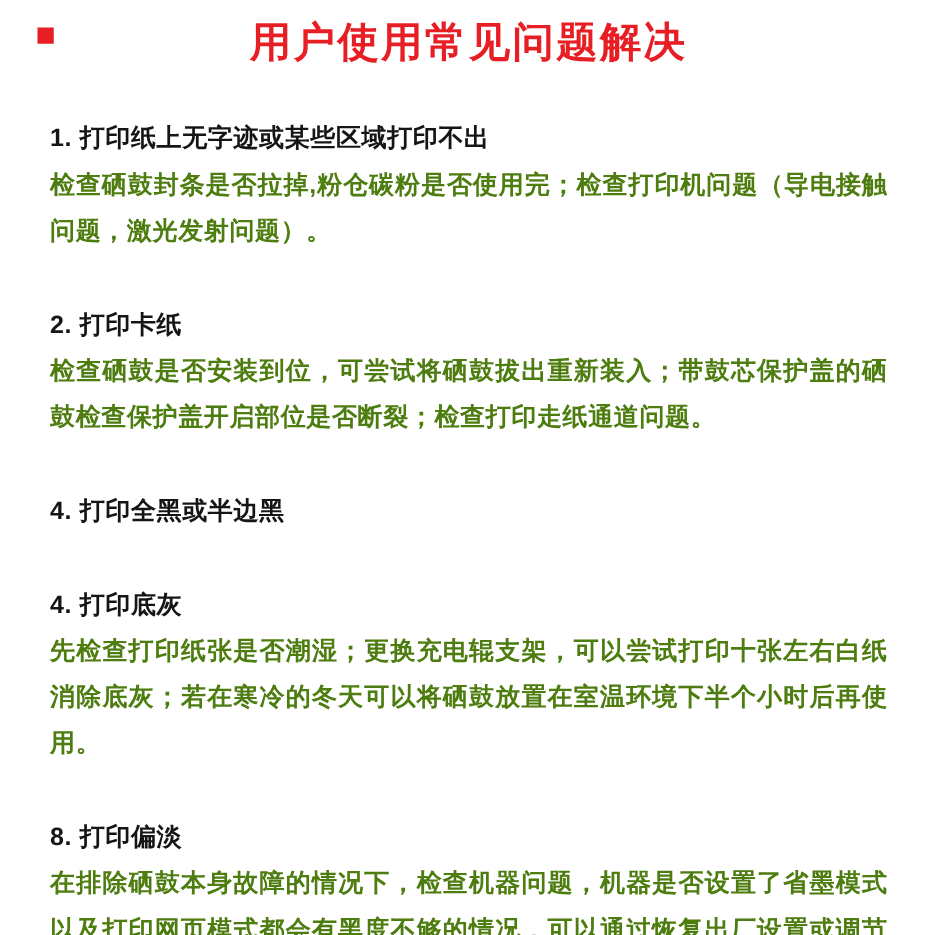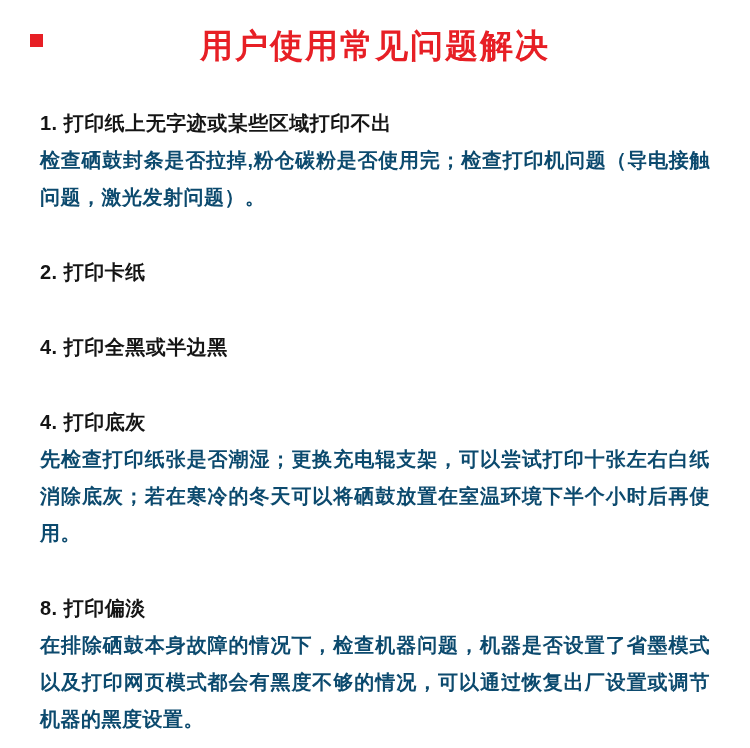--- a/index.html
+++ b/index.html
@@ -18,21 +18,21 @@
   }
   .corner-marker {
     position: absolute;
     left: 30px;
     top: 7px;
     width: 13px;
     height: 13px;
     background: #e71f25;
   }
   .page-title {
-    margin-top: 27px;
+    margin-top: 15px;
     text-align: center;
     font-size: 33px;
     font-weight: bold;
     letter-spacing: 2px;
     color: #e71f25;
     line-height: 38px;
   }
   .content {
     padding: 0 40px;
   }
@@ -45,21 +45,21 @@
   .section-heading {
     font-size: 20px;
     font-weight: 600;
     color: #151515;
     line-height: 37px;
     letter-spacing: 0.5px;
   }
   .section-body {
     font-size: 20px;
     font-weight: 600;
-    color: #0c4a6e;
+    color: #4d7c0f;
     line-height: 37px;
     letter-spacing: 0.5px;
     text-align: justify;
     text-justify: inter-ideograph;
   }
 </style>
 </head>
 <body>
 
 <div class="page">
@@ -70,20 +70,21 @@
 
   <div class="content">
 
     <div class="section">
       <div class="section-heading">1. 打印纸上无字迹或某些区域打印不出</div>
       <div class="section-body">检查硒鼓封条是否拉掉,粉仓碳粉是否使用完；检查打印机问题（导电接触问题，激光发射问题）。</div>
     </div>
 
     <div class="section">
       <div class="section-heading">2. 打印卡纸</div>
+      <div class="section-body">检查硒鼓是否安装到位，可尝试将硒鼓拔出重新装入；带鼓芯保护盖的硒鼓检查保护盖开启部位是否断裂；检查打印走纸通道问题。</div>
     </div>
 
     <div class="section">
       <div class="section-heading">4. 打印全黑或半边黑</div>
     </div>
 
     <div class="section">
       <div class="section-heading">4. 打印底灰</div>
       <div class="section-body">先检查打印纸张是否潮湿；更换充电辊支架，可以尝试打印十张左右白纸消除底灰；若在寒冷的冬天可以将硒鼓放置在室温环境下半个小时后再使用。</div>
     </div>

